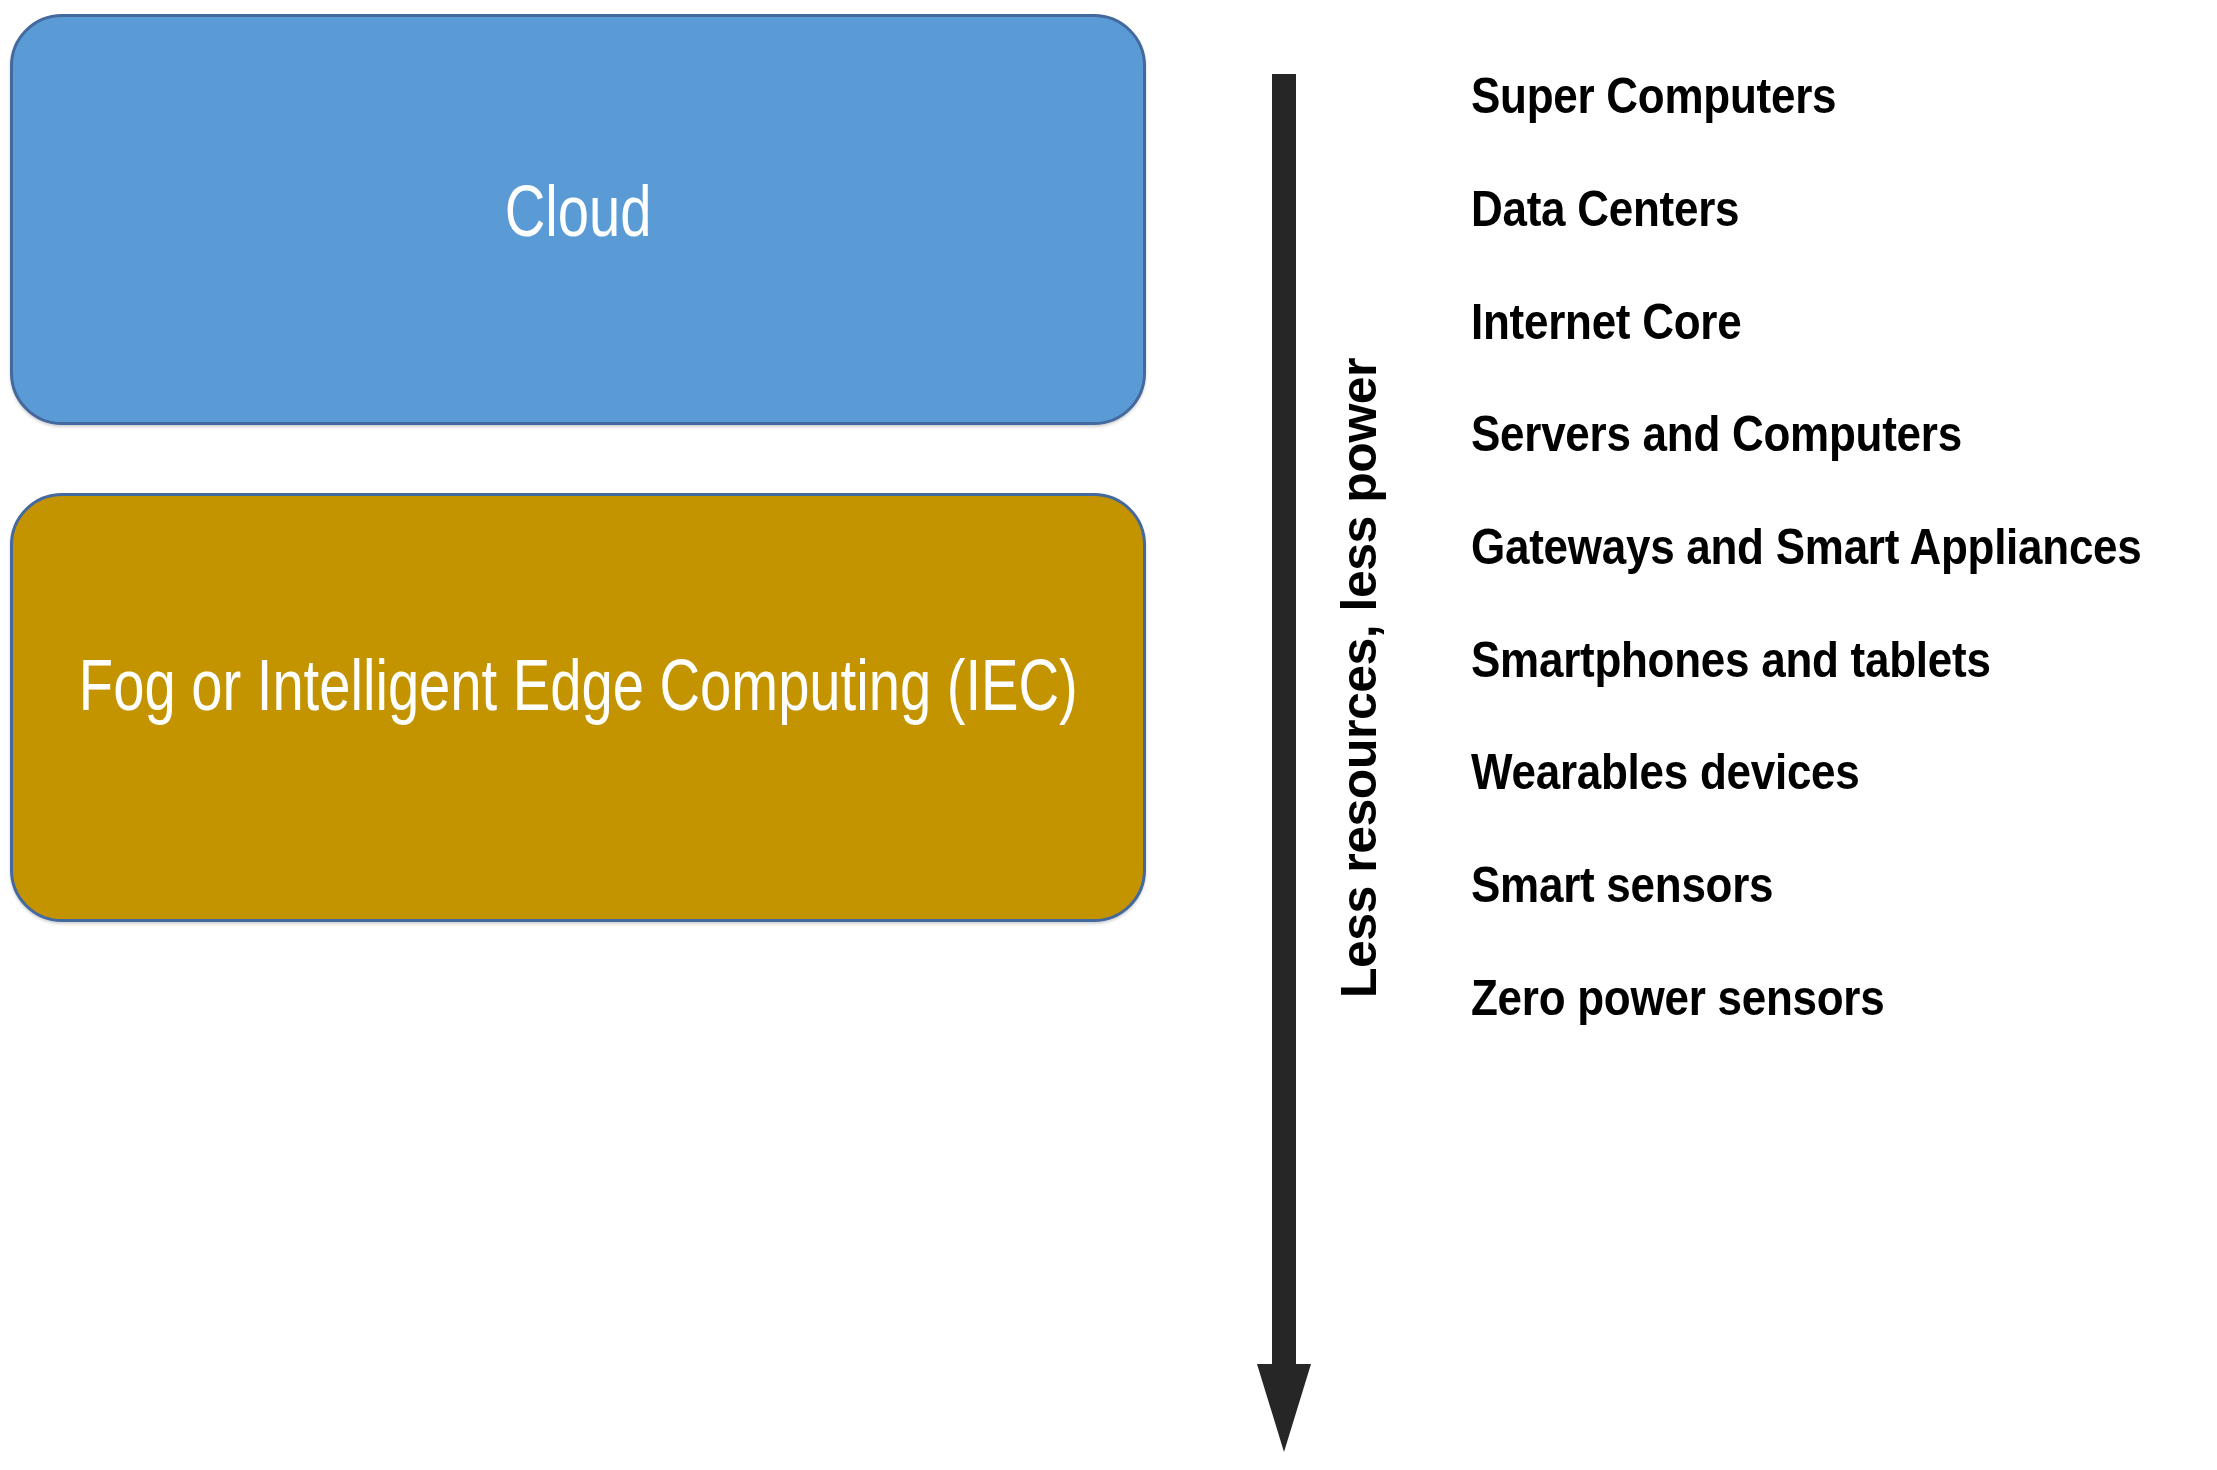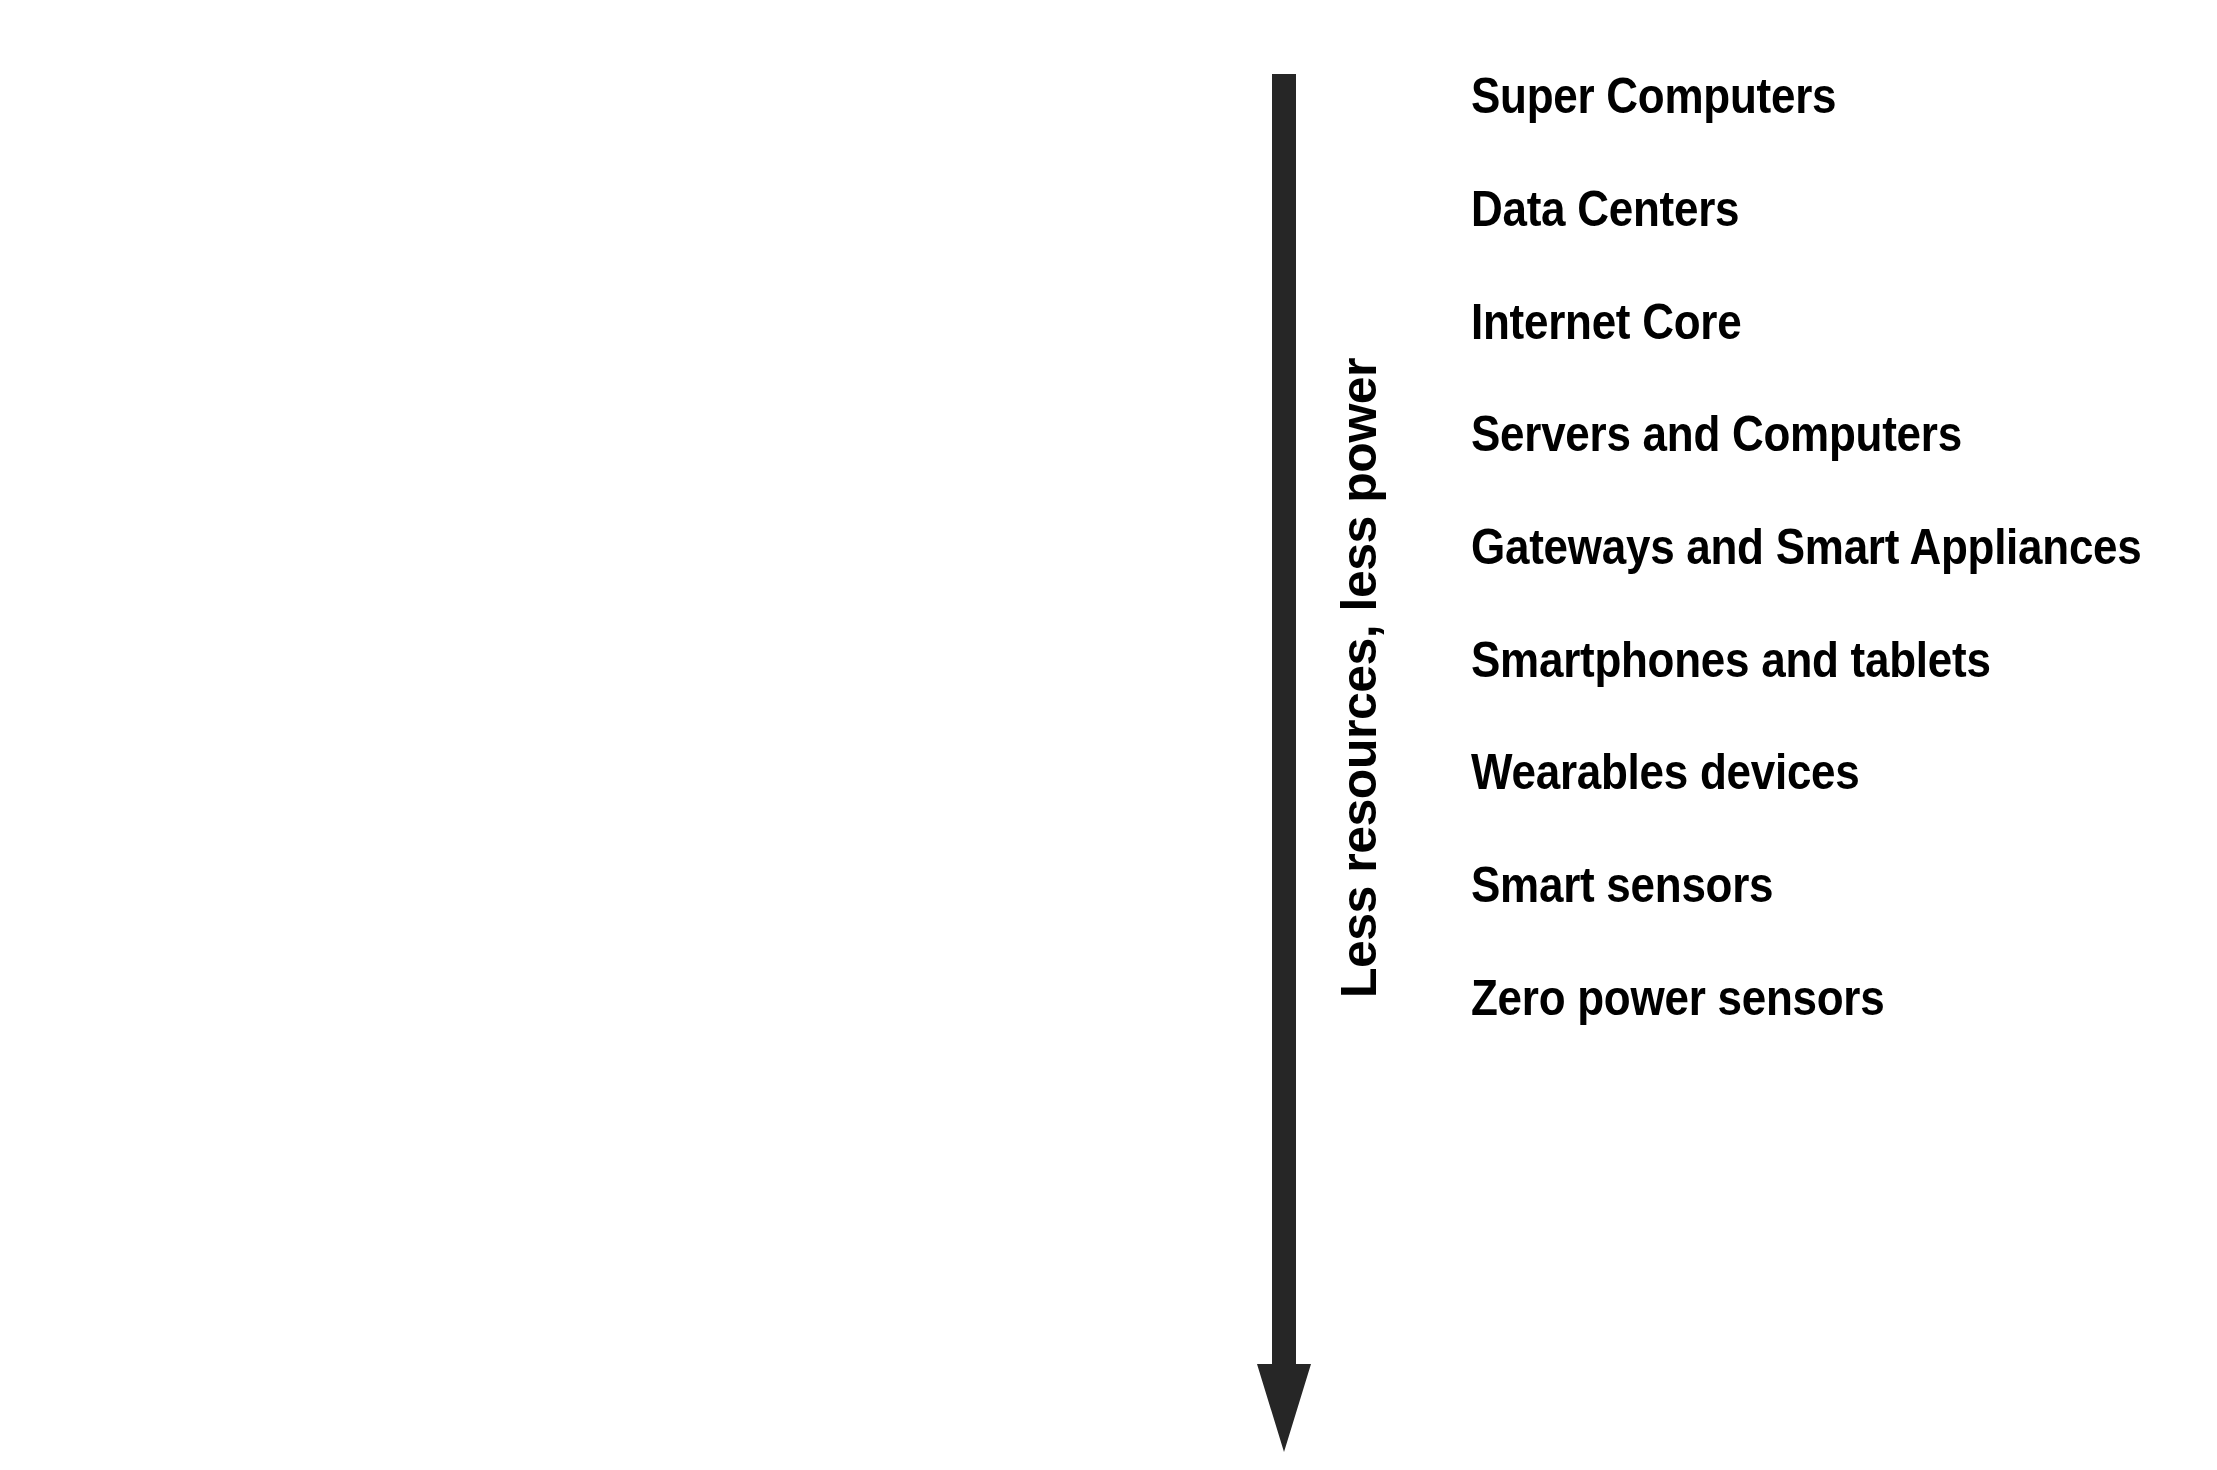--- a/index.html
+++ b/index.html
@@ -127,21 +127,27 @@
     transform: scaleX(0.88);
     transform-origin: left center;
     letter-spacing: -0.3px;
   }
 </style>
 </head>
 <body>
 
 <div id="canvas">
 
+  <div id="box-cloud" class="layer-box">
+    <div class="layer-label">Cloud</div>
+  </div>
 
+  <div id="box-fog" class="layer-box">
+    <div class="layer-label">Fog or Intelligent Edge Computing (IEC)</div>
+  </div>
 
 
   <div id="arrow-container">
     <svg id="arrow-svg" width="60" height="1378" viewBox="0 0 60 1378" xmlns="http://www.w3.org/2000/svg">
       <path d="M 17,0 L 41,0 L 41,1290 L 56,1290 L 29,1378 L 2,1290 L 17,1290 Z" fill="#262626"></path>
     </svg>
   </div>
 
   <div id="axis-caption">
     <span class="caption-text">Less resources, less power</span>

